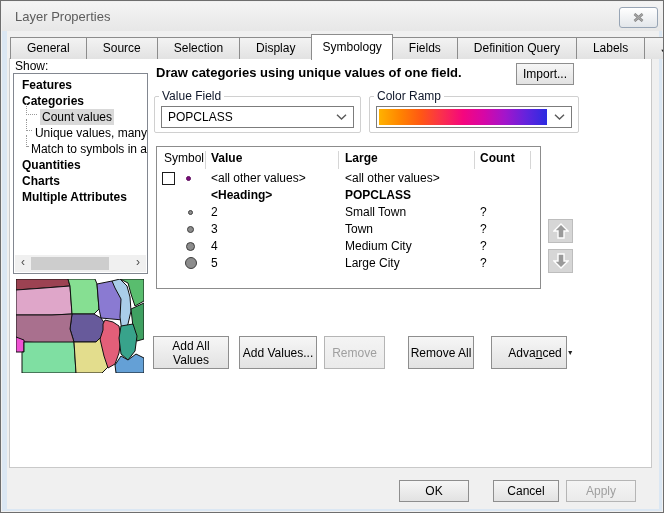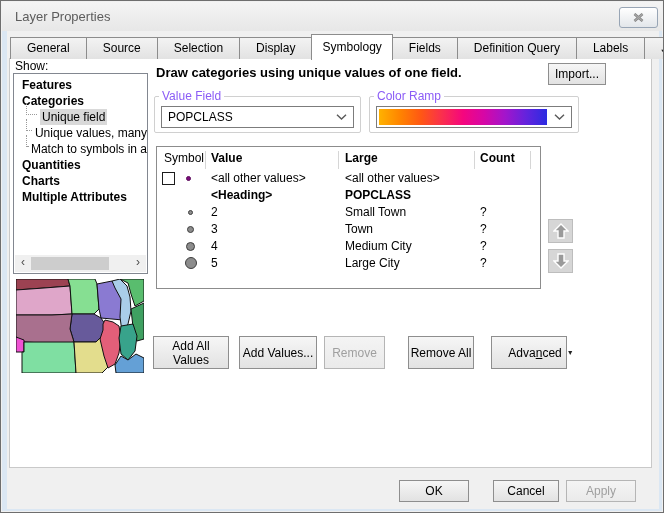--- a/index.html
+++ b/index.html
@@ -65,24 +65,24 @@
   .map-preview { position:absolute; left:9px; top:248px; width:128px; height:94px; z-index:4; }
 
   
   .instruction { position:absolute; left:149px; top:34px; font-size:13px; font-weight:bold; z-index:4; }
   .btn {
     font-size:12px; color:#000; text-align:center;
     border:1px solid #8e8e8e; background:linear-gradient(#f6f6f6,#e2e2e2);
     cursor:pointer; display:flex; align-items:center; justify-content:center;
   }
   .btn.disabled { color:#9f9f9f; border-color:#b5b5b5; background:linear-gradient(#f4f4f4,#eaeaea); cursor:default; }
-  .import-btn { position:absolute; left:509px; top:32px; width:58px; height:22px; z-index:4;margin-left:32px; }
+  .import-btn { position:absolute; left:509px; top:32px; width:58px; height:22px; z-index:4; }
 
   fieldset { position:absolute; border:1px solid #d0d0d0; border-radius:2px; z-index:4; background:#fff; }
-  fieldset legend { font-size:12px; color:#8b5cf6; margin-left:4px; padding:0 3px; }
+  fieldset legend { font-size:12px; color:#0f172a; margin-left:4px; padding:0 3px; }
   .fs-value { left:147px; top:58px; width:207px; height:44px; }
   .fs-ramp  { left:362px; top:58px; width:210px; height:44px; }
   .combo {
     position:absolute; left:6px; top:3px; right:6px; height:22px;
     border:1px solid #7c7c7c; background:#fff; display:flex; align-items:center; cursor:pointer;
   }
   .combo .combo-text { flex:1; font-size:12px; padding-left:6px; }
   .combo .chev { width:24px; display:flex; align-items:center; justify-content:center; }
   .ramp-swatch { flex:1; height:16px; margin-left:2px; }
 
@@ -176,21 +176,21 @@
     <div class="show-list">
       <div class="tree">
         <div class="tree-item top">
             <span class="lbl">Features</span>
           </div>
         <div class="tree-item top">
             <span class="lbl">Categories</span>
           </div>
         <div class="tree-item child selected">
             <span class="dots"></span>
-            <span class="lbl">Unique field</span>
+            <span class="lbl">Count values</span>
           </div>
         <div class="tree-item child">
             <span class="dots"></span>
             <span class="lbl">Unique values, many</span>
           </div>
         <div class="tree-item child">
             <span class="dots"></span>
             <span class="lbl">Match to symbols in a</span>
           </div>
         <div class="tree-item top">

